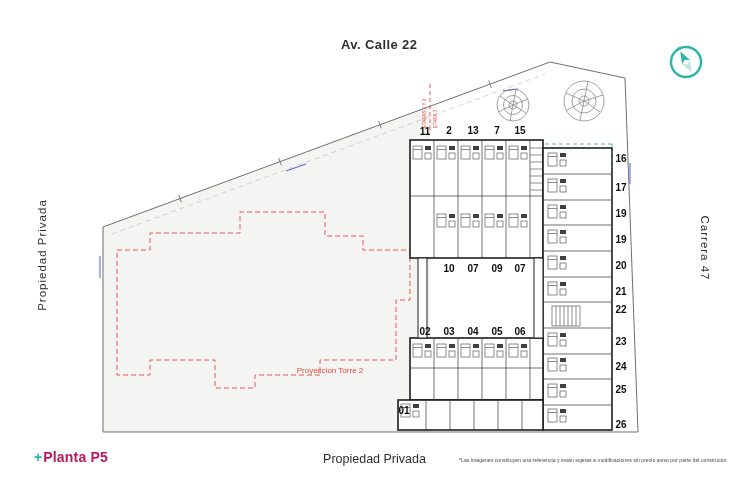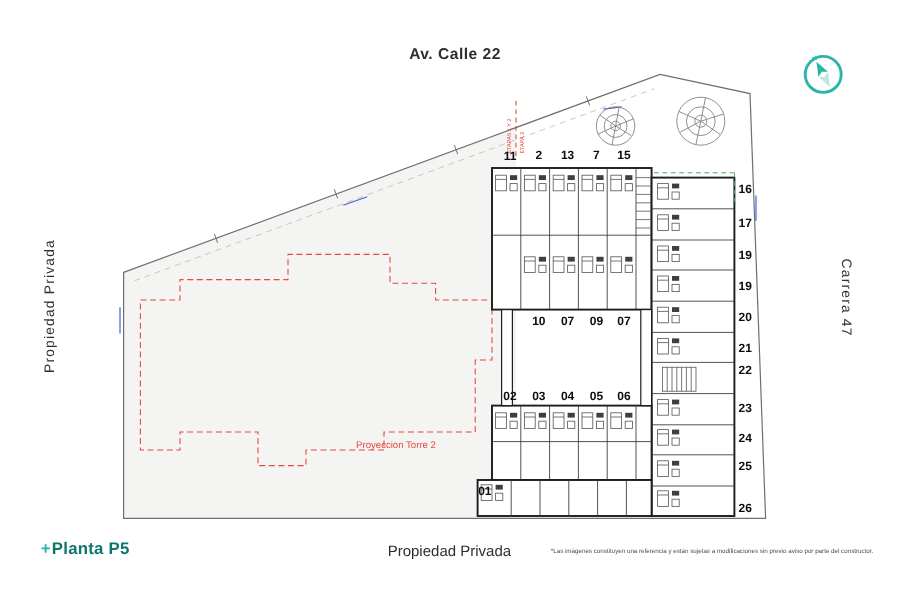--- a/index.html
+++ b/index.html
@@ -10,21 +10,21 @@
   .plan-svg { position:absolute; left:0; top:0; }
   .street { position:absolute; color:#2e2e2e; font-size:13px; white-space:nowrap; }
   .street.top    { left:341px; top:37px; letter-spacing:.4px;font-weight:bold; }
   .street.left   { left:42px;  top:255px; font-size:11.5px; letter-spacing:1px;
                    transform:translate(-50%,-50%) rotate(-90deg); }
   .street.right  { left:705px; top:248px; font-size:11.5px; letter-spacing:1px;
                    transform:translate(-50%,-50%) rotate(90deg); }
   .street.bottom { left:0; right:0; top:452px; text-align:center; font-size:12.5px; }
   .logo { position:absolute; left:34px; top:449px; font-size:14px; font-weight:700; white-space:nowrap; }
   .logo-plus { color:#2ab5a5; margin-right:1px; }
-  .logo-name { color:#0f766e; letter-spacing:.2px; }
+  .logo-name { color:#be185d; letter-spacing:.2px; }
   .disclaimer { position:absolute; left:459px; top:457px; font-size:5.2px; color:#4a4a4a; white-space:nowrap; }
   .u { position:absolute; transform:translate(-50%,-50%); font-size:10px; font-weight:700; color:#0d0d0d; cursor:pointer; }
 </style>
 </head>
 <body>
 
 <div class="stage">
 
   <svg class="plan-svg" width="749" height="500" viewBox="0 0 749 500">
     <defs>

